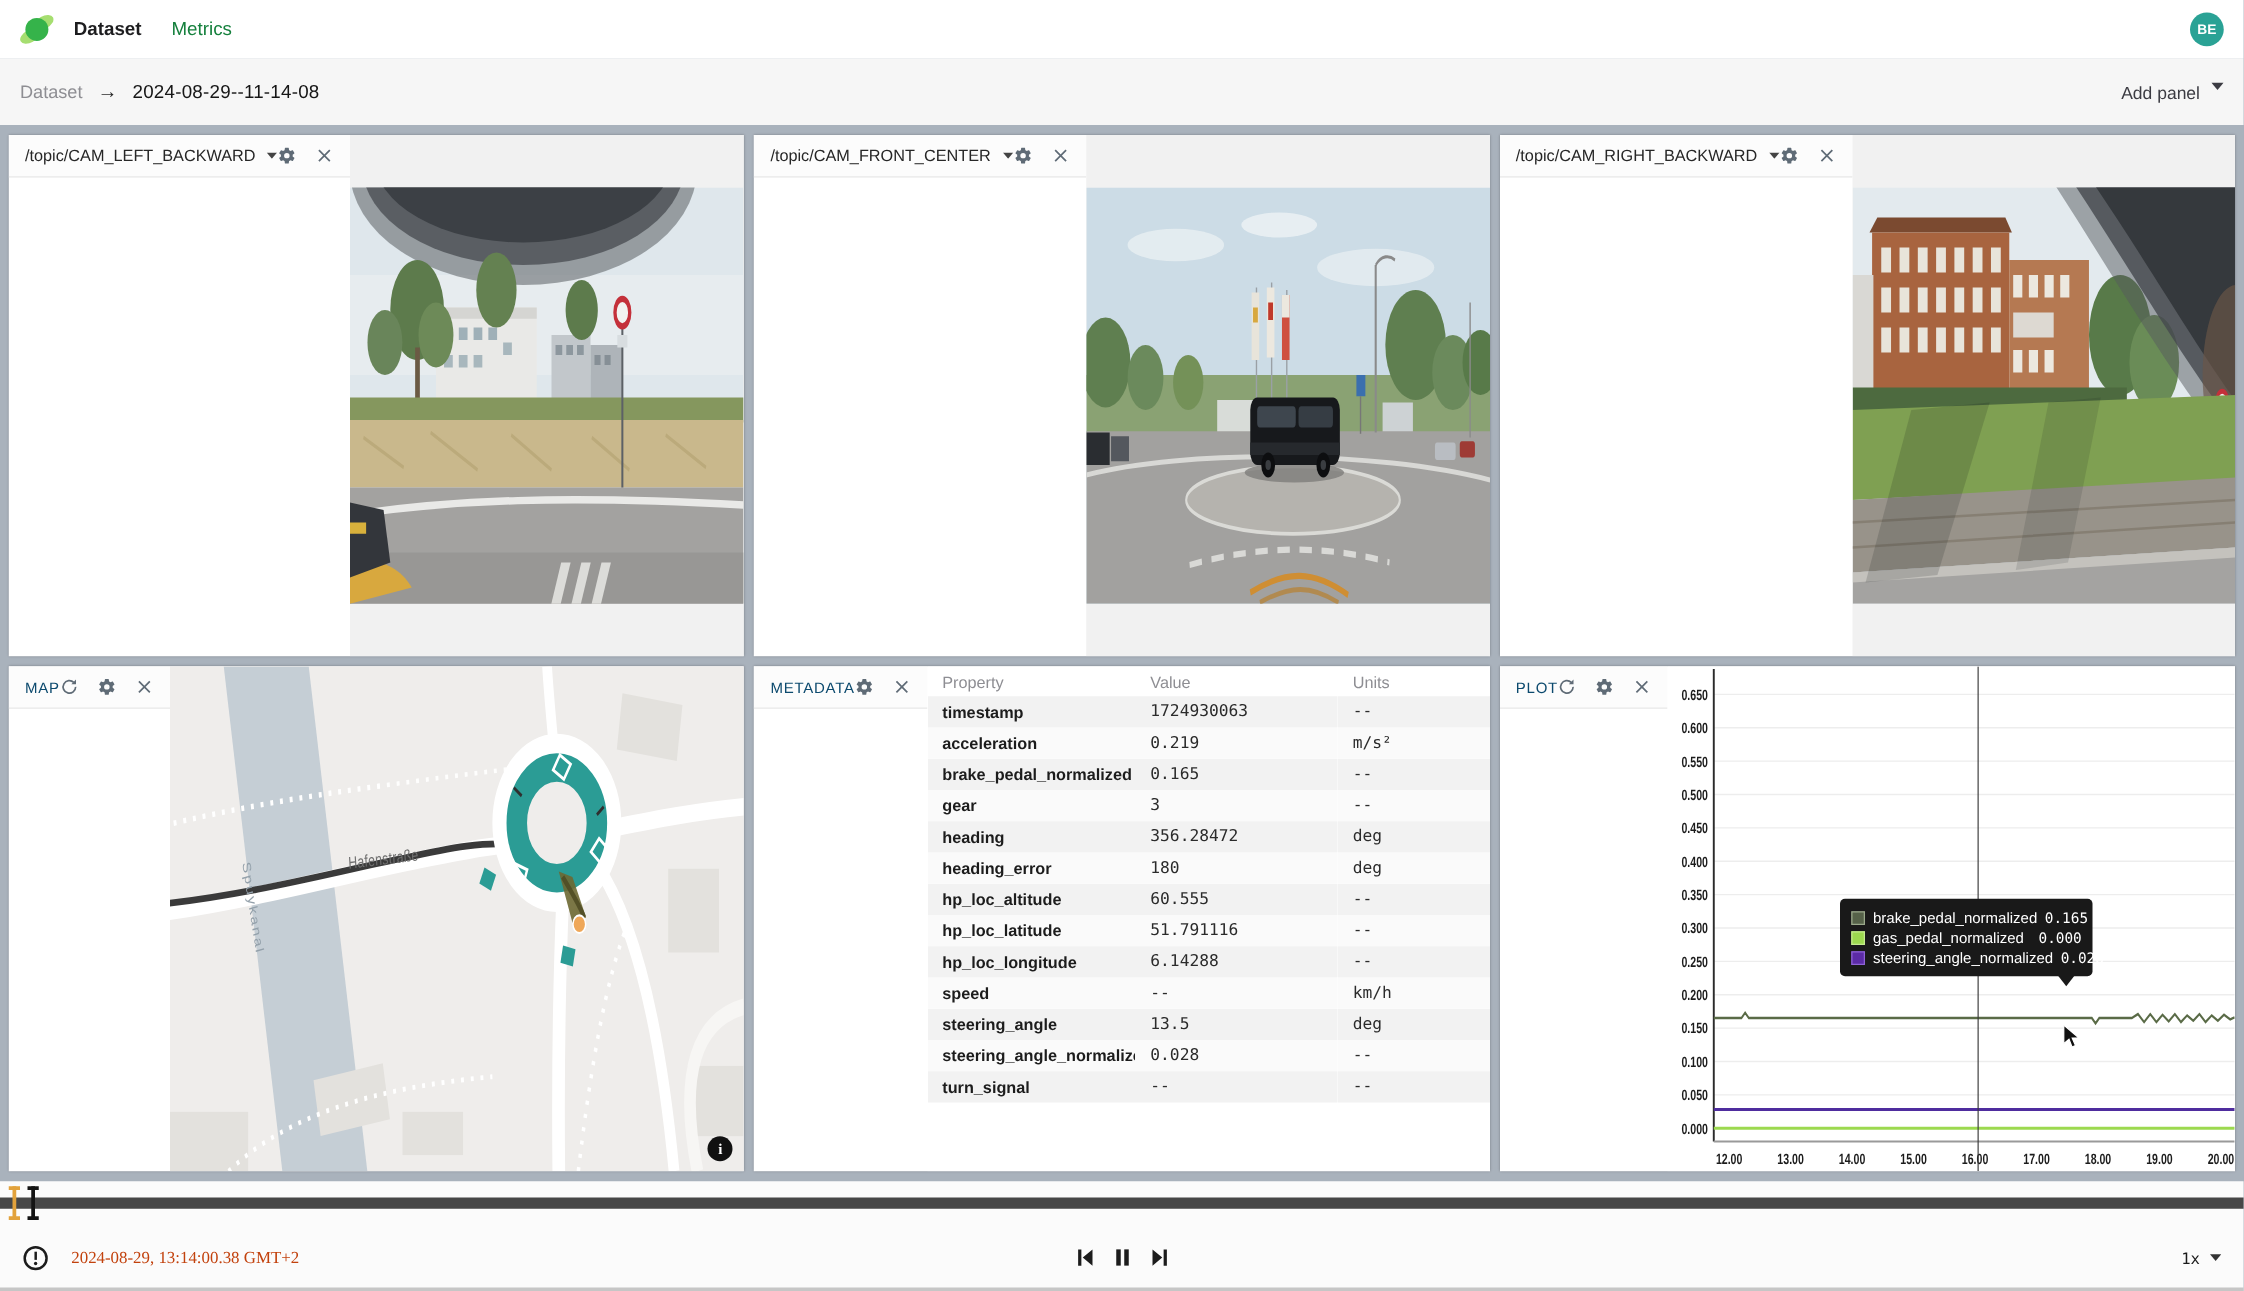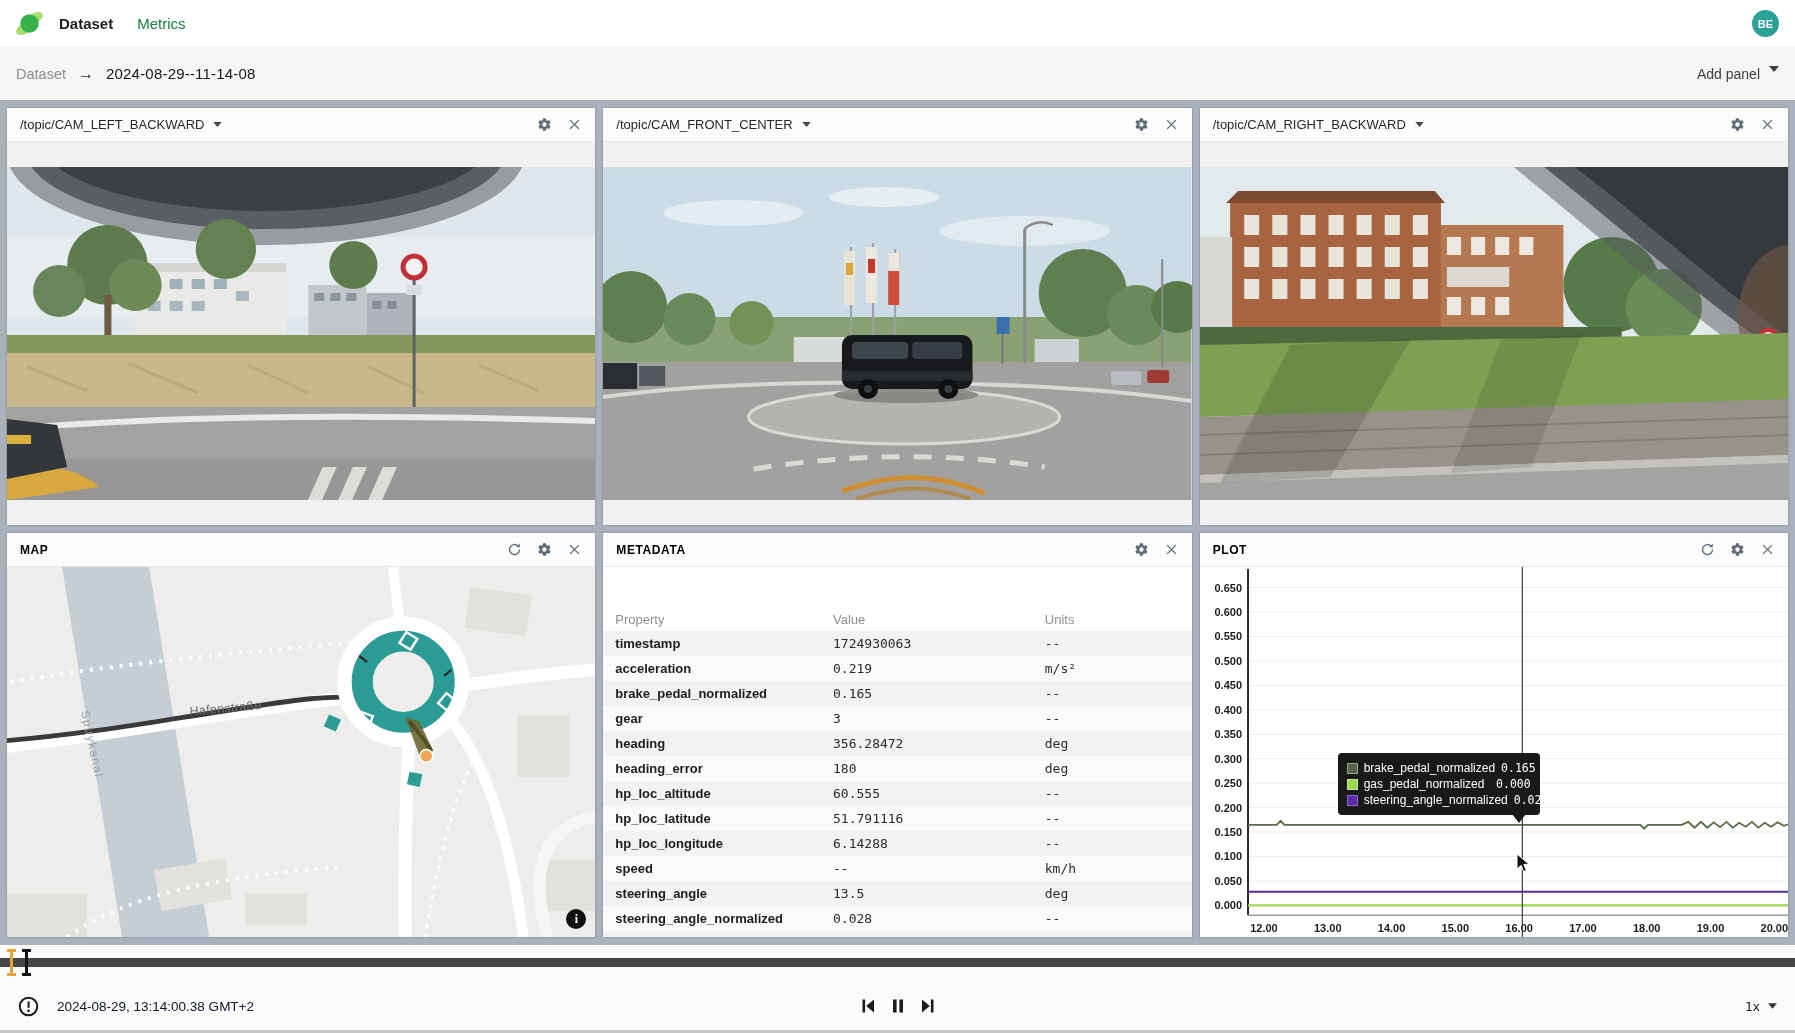--- a/index.html
+++ b/index.html
@@ -19,31 +19,31 @@
     color:#fff; font-size:11px; font-weight:bold; display:flex; align-items:center; justify-content:center; }
   
   .breadcrumb-bar { height:53px; background:#f6f6f6; display:flex; align-items:center; padding:0 16px; }
   .crumb-root { color:#8e8e93; font-size:14.5px; }
   .crumb-arrow { margin:0 12px; color:#2b2b2b; font-size:16px; }
   .crumb-current { font-weight:normal; font-size:15px; color:#161616; letter-spacing:.2px; }
   .add-panel { margin-left:auto; display:flex; gap:9px; color:#3c3c43; font-size:14px; cursor:pointer; }
   
   .panel-grid { height:845px; padding:8px 7px; display:grid; gap:8px;
     grid-template-columns:repeat(3,1fr); grid-template-rows:417px 404px; background:#a9b2bc; }
-  .panel { background:#fff; display:flex; flex-direction:column; overflow:hidden; box-shadow:0 0 2px rgba(0,0,0,.3); }
+  .panel { background:#fff; display:flex; flex-direction:row; overflow:hidden; box-shadow:0 0 2px rgba(0,0,0,.3); }
   .panel-header { height:34px; min-height:34px; display:flex; align-items:center; padding:0 13px;
     background:#fcfcfc; border-bottom:1px solid #e7e7e7; }
   .topic-title { font-size:13px; color:#272727; display:flex; align-items:center; gap:9px; cursor:pointer; }
-  .upper-title { font-size:12px; font-weight:700; letter-spacing:.6px; color:#000000; }
+  .upper-title { font-size:12px; font-weight:400; letter-spacing:.6px; color:#0c4a6e; }
   .header-icons { margin-left:auto; display:flex; align-items:center; gap:15px; }
   .hicon { width:15px; height:15px; display:block; cursor:pointer; }
   .camera-body { flex:1; background:#f1f1f1; display:flex; align-items:center; overflow:hidden; }
   .camera-img { width:100%; height:333px; display:block; }
   
-  .meta-body { flex:1; overflow:hidden; background:#fff;margin-top:40px; }
+  .meta-body { flex:1; overflow:hidden; background:#fff; }
   table.meta { width:100%; border-collapse:collapse; table-layout:fixed; }
   table.meta th { height:24px; text-align:left; font-weight:normal; color:#8e8e93; font-size:13px; padding:0 0 0 12px; }
   table.meta td { height:25px; font-size:13px; padding:0 0 0 12px; white-space:nowrap; overflow:hidden; }
   table.meta col.c1 { width:37%; } table.meta col.c2 { width:36%; } table.meta col.c3 { width:27%; }
   table.meta tbody tr:nth-child(odd) { background:#f2f2f2; }
   table.meta tbody tr:nth-child(even) { background:#fafafa; }
   td.prop { font-weight:bold; color:#1c1c1c; }
   td.val, td.unit { font-family:"DejaVu Sans Mono", monospace; font-size:12.3px; color:#2b2b2b; }
   
   .map-body { flex:1; position:relative; overflow:hidden; background:#efedeb; }
@@ -70,21 +70,21 @@
   
   .bottom-bar { height:88px; background:#fbfbfb; position:relative; border-bottom:3px solid #c6c6c6; }
   .scrub-track { position:absolute; top:13px; left:0; right:0; height:9px; background:#474747; cursor:pointer; }
   .ibeam { position:absolute; top:4px; width:3px; height:27px; z-index:2; cursor:ew-resize; }
   .ibeam::before,.ibeam::after { content:''; position:absolute; left:-3px; width:9px; height:3px; background:inherit; }
   .ibeam::before { top:0; } .ibeam::after { bottom:0; }
   .ibeam.orange { left:10px; background:#e2a23c; }
   .ibeam.black { left:25px; background:#141414; }
   .controls-row { position:absolute; top:38px; left:0; right:0; height:46px; display:flex; align-items:center; padding:0 18px; }
   .left-group { display:flex; align-items:center; gap:18px; }
-  .timestamp { font-family:Liberation Sans, sans-serif; font-size:13.5px; color:#0f172a; }
+  .timestamp { font-family:Liberation Serif, serif; font-size:13.5px; color:#c2410c; }
   .center-group { position:absolute; left:50%; transform:translateX(-50%); display:flex; align-items:center; gap:12px; }
   .pb-btn { width:18px; height:18px; cursor:pointer; }
   .right-group { margin-left:auto; display:flex; align-items:center; gap:8px; cursor:pointer; }
   .speed { font-family:"DejaVu Sans Mono", monospace; font-size:12.5px; color:#1b1b1b; }
 </style>
 </head>
 <body>
 
 <div class="topnav">
   <svg class="logo" viewBox="0 0 27 27">

